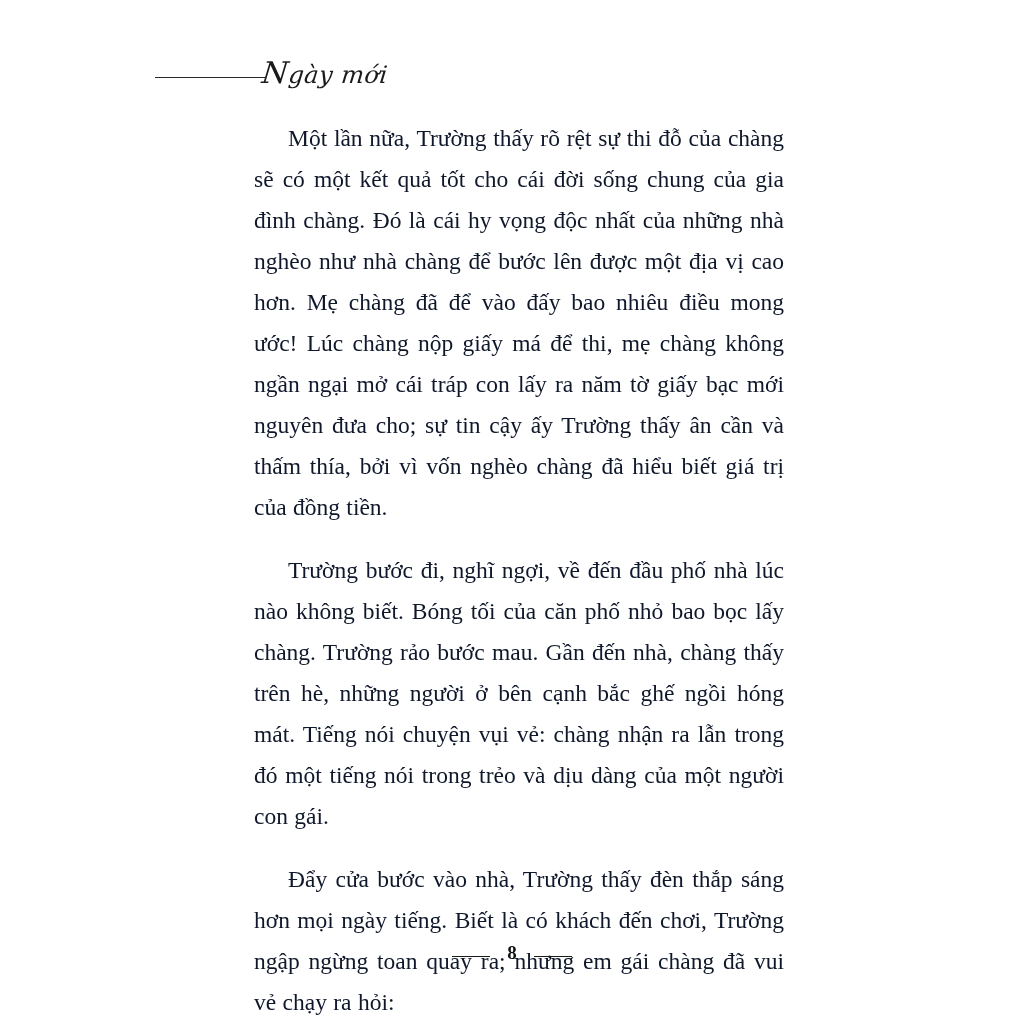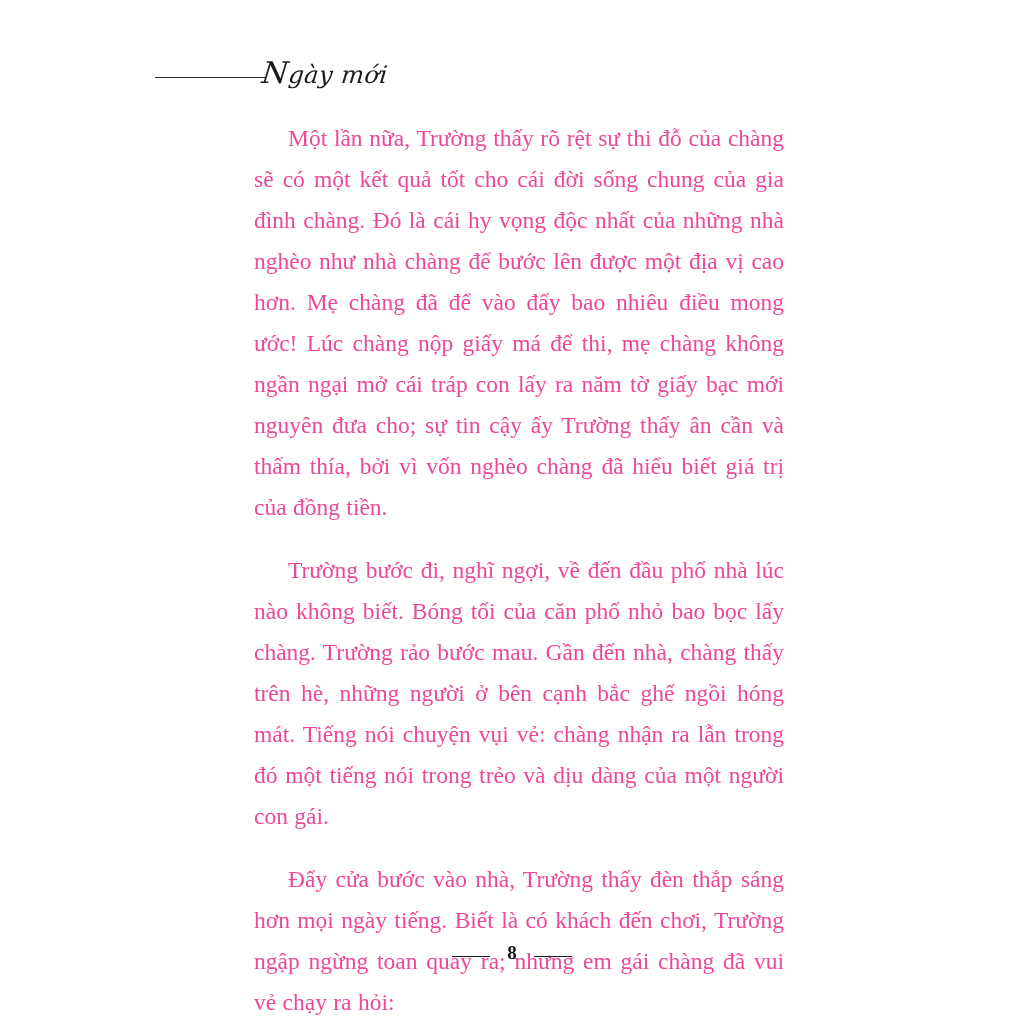--- a/index.html
+++ b/index.html
@@ -62,21 +62,21 @@
     width: 530px;
   }
   .para {
     margin: 0 0 22px 0;
     font-family: "Liberation Serif", serif;
     font-size: 23.5px;
     line-height: 41px;
     text-align: justify;
     text-justify: inter-word;
     text-indent: 34px;
-    color: #ec4899;
+    color: #0f172a;
     word-spacing: 0.5px;
   }
   .para:last-child {
     margin-bottom: 0;
   }
 
   
   .folio {
     position: absolute;
     left: 0;

